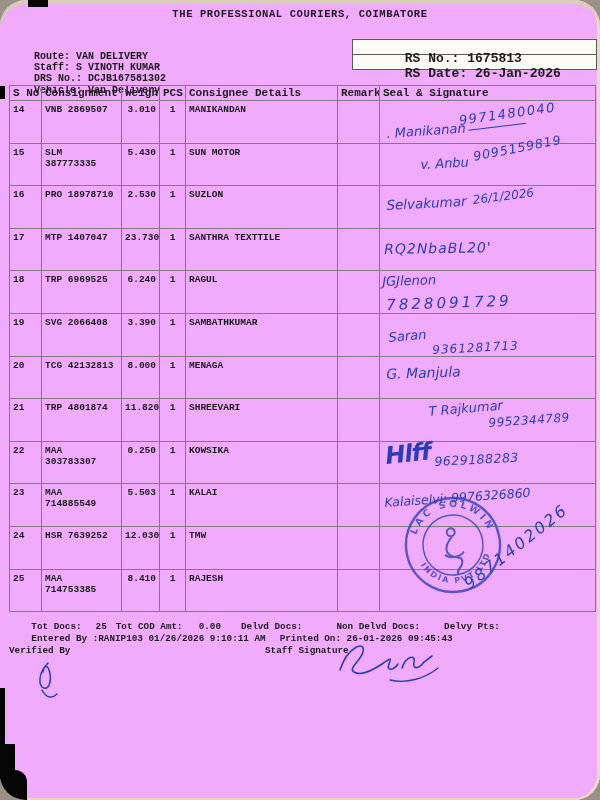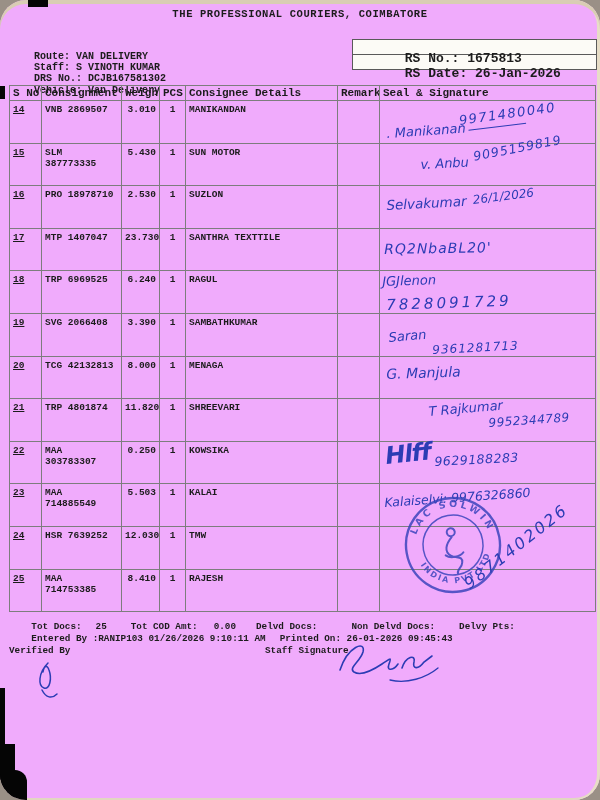--- a/index.html
+++ b/index.html
@@ -15,21 +15,21 @@
   .hdr-sub{position:absolute;top:22px;left:0;right:0;text-align:center;font-weight:bold;font-size:10px;letter-spacing:.2px;}
   .info-line{position:absolute;left:10px;font-size:10px;font-weight:bold;white-space:pre;}
   .rs-box{position:absolute;left:352px;top:39px;width:243px;border:1px solid #5a5a5a;font-size:13px;font-weight:bold;background:#fcfbf6;}
   .rs-row{padding:1px 5px;height:12px;line-height:12px;white-space:pre;}
   .rs-row:first-child{border-bottom:1px solid #5a5a5a;}
   table.sheet{position:absolute;left:9px;top:85px;width:586px;border-collapse:collapse;table-layout:fixed;}
   .sheet th,.sheet td{border:1px solid #7d7d7d;}
   .sheet thead th{font-size:11px;font-weight:bold;text-align:left;padding:1px 3px;height:11px;white-space:nowrap;overflow:hidden;}
   .sheet tbody tr{height:42.6px;}
   .sheet tbody td{vertical-align:top;font-size:9.5px;font-weight:bold;padding:3px 3px 0 3px;overflow:visible;}
-  td.c-sno{padding-left:6px;text-decoration:underline;}
+  td.c-sno{padding-left:6px;}
   td.c-wt{text-align:right;padding-right:8px;}
   td.c-pcs{text-align:center;}
   td.c-sig{position:relative;padding:0;}
   .sig{
     position:absolute;white-space:nowrap;color:#2b3cb4;
     font-family:"DejaVu Sans",sans-serif;font-style:italic;font-weight:400;
     transform-origin:left top;font-size:13px;
   }
   .flourish::after{
     content:"";display:inline-block;width:58px;border-bottom:1.4px solid currentColor;
@@ -257,21 +257,21 @@
     <g stroke="#3642bb" fill="none" stroke-width="2" stroke-linecap="round">
       <circle cx="53" cy="40" r="4"></circle>
       <path d="M53 45 c-7 6 -10 13 -4 18 c5 4 12 2 10 9 c-1 5 -7 6 -6 10"></path>
       <path d="M44 62 c4 4 14 4 18 0"></path>
     </g>
   </svg>
 
   <div class="diag-num">9871402026</div>
 
   <div class="f-line" style="left:9px;top:610px">
-    <span>Tot Docs:</span><span style="margin-left:14px">25</span><span style="margin-left:24px">Tot COD Amt:</span><span style="margin-left:16px">0.00</span><span style="margin-left:20px">Delvd Docs:</span><span style="margin-left:34px">Non Delvd Docs:</span><span style="margin-left:24px">Delvy Pts:</span>
+    <span>Tot Docs:</span><span style="margin-left:14px">25</span><span style="margin-left:9px">Tot COD Amt:</span><span style="margin-left:16px">0.00</span><span style="margin-left:20px">Delvd Docs:</span><span style="margin-left:34px">Non Delvd Docs:</span><span style="margin-left:24px">Delvy Pts:</span>
   </div>
 
   <div class="f-line" style="left:9px;top:622px">
     <span>Entered By :RANIP103 01/26/2026 9:10:11 AM</span><span style="margin-left:14px">Printed On: 26-01-2026 09:45:43</span>
   </div>
 
   <div class="f-line" style="left:9px;top:645px">Verified By</div>
   <div class="f-line" style="left:265px;top:645px">Staff Signature</div>
 
   <svg class="sig-svg" style="left:332px;top:638px" width="115" height="52" viewBox="0 0 115 52">

